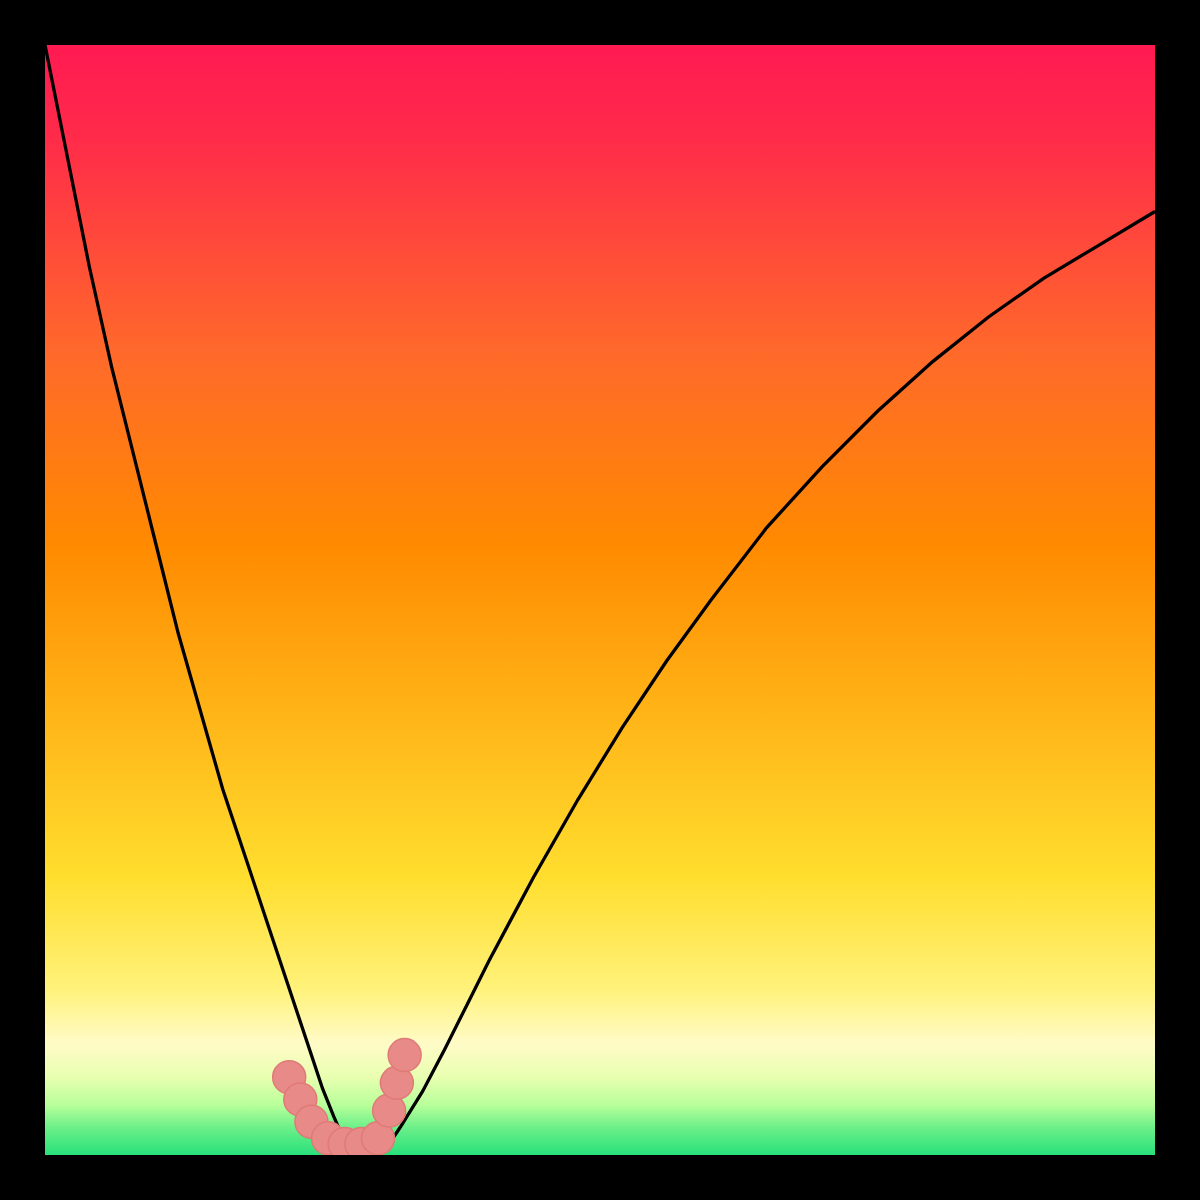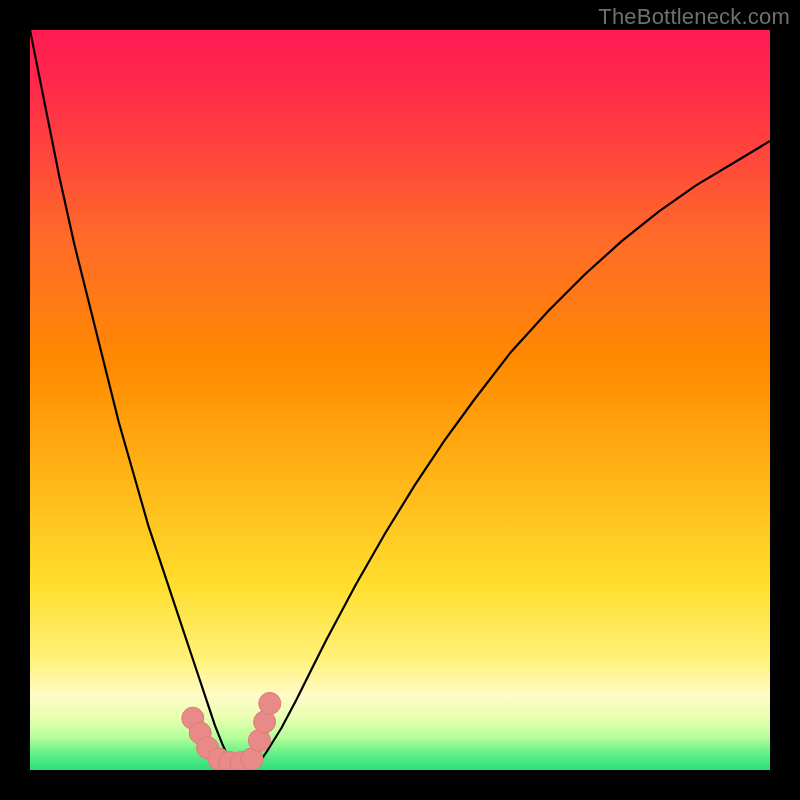--- a/index.html
+++ b/index.html
@@ -39,21 +39,20 @@
   }
   svg {
     display: block;
   }
 </style>
 </head>
 <body>
 
 <div class="frame">
 
-  <div class="watermark">TheBottleneck.com</div>
 
   <div class="plot">
     <svg id="chart-svg" width="740" height="740" viewBox="0 0 740 740">
       <defs>
         <linearGradient id="bg-grad" x1="0" y1="0" x2="0" y2="1">
 
         <stop offset="0.00%" stop-color="#ff1a52"></stop>
             <stop offset="8.00%" stop-color="#ff2a4a"></stop>
             <stop offset="28.00%" stop-color="#ff6a2a"></stop>
             <stop offset="45.00%" stop-color="#ff8a00"></stop>

